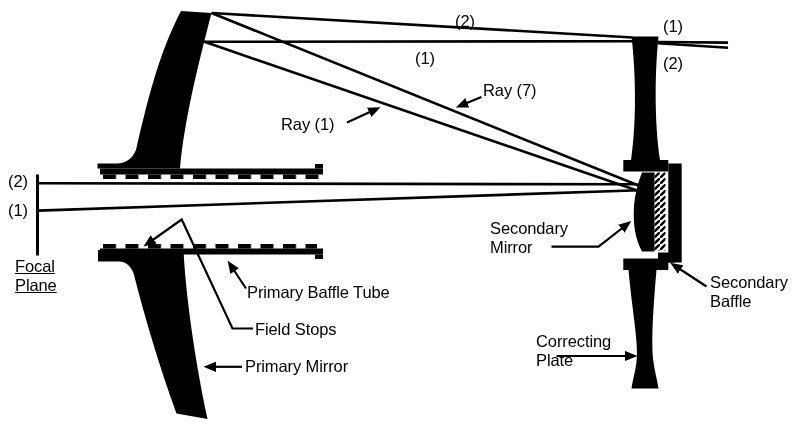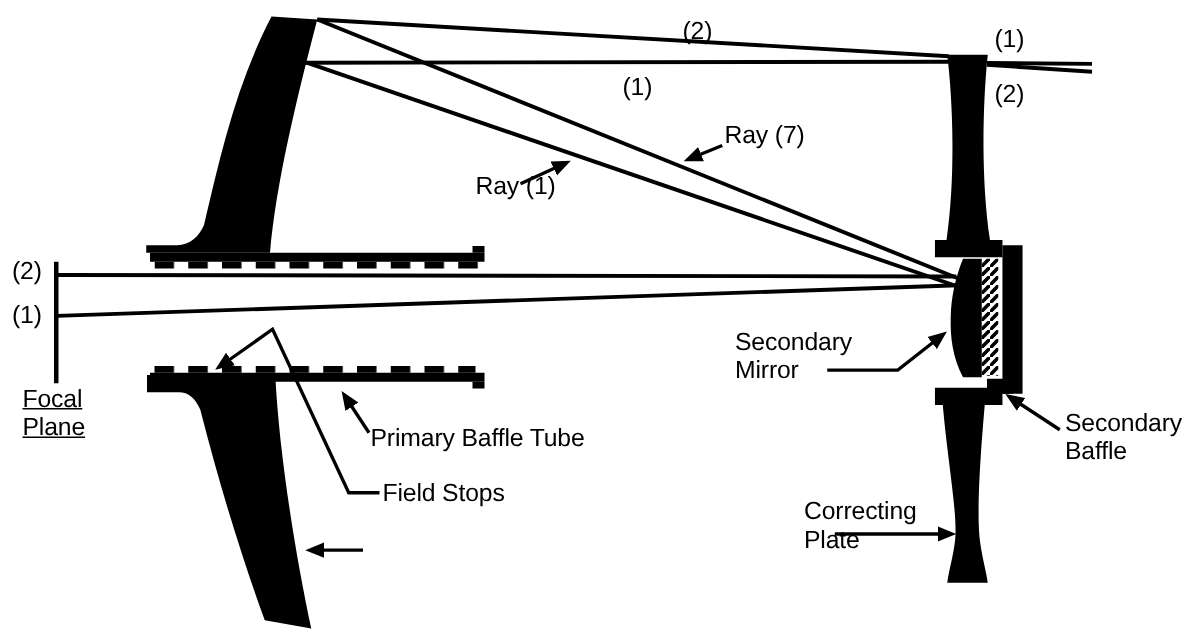--- a/index.html
+++ b/index.html
@@ -75,27 +75,28 @@
       <path d="M 706.5,286.5 L 679,268.5" marker-end="url(#ah)"></path>
       <path d="M 556.5,356 L 627,356" marker-end="url(#ah)"></path>
     </g>
   </svg>
 
   <div class="lbl" style="left:455px; top:12px;">(2)</div>
   <div class="lbl" style="left:415px; top:49px;">(1)</div>
   <div class="lbl" style="left:663px; top:17px;">(1)</div>
   <div class="lbl" style="left:663px; top:54px;">(2)</div>
   <div class="lbl" style="left:483px; top:81px;">Ray (7)</div>
-  <div class="lbl" style="left:281px; top:115px;margin-left:36px;">Ray (1)</div>
+  <div class="lbl" style="left:281px; top:115px;">Ray (1)</div>
   <div class="lbl" style="left:8px;   top:172px;">(2)</div>
   <div class="lbl" style="left:8px;   top:201px;">(1)</div>
   <div class="lbl" style="left:15px;  top:257px;text-decoration:underline;">Focal
 Plane</div>
   <div class="lbl" style="left:247px; top:283px;">Primary Baffle Tube</div>
   <div class="lbl" style="left:255px; top:320px;">Field Stops</div>
+  <div class="lbl" style="left:245px; top:357px;">Primary Mirror</div>
   <div class="lbl" style="left:490px; top:219px;">Secondary
 Mirror</div>
   <div class="lbl" style="left:710px; top:273px;">Secondary
 Baffle</div>
   <div class="lbl" style="left:536px; top:332px;">Correcting
 Plate</div>
 
 </div>
 
 </body></html>

